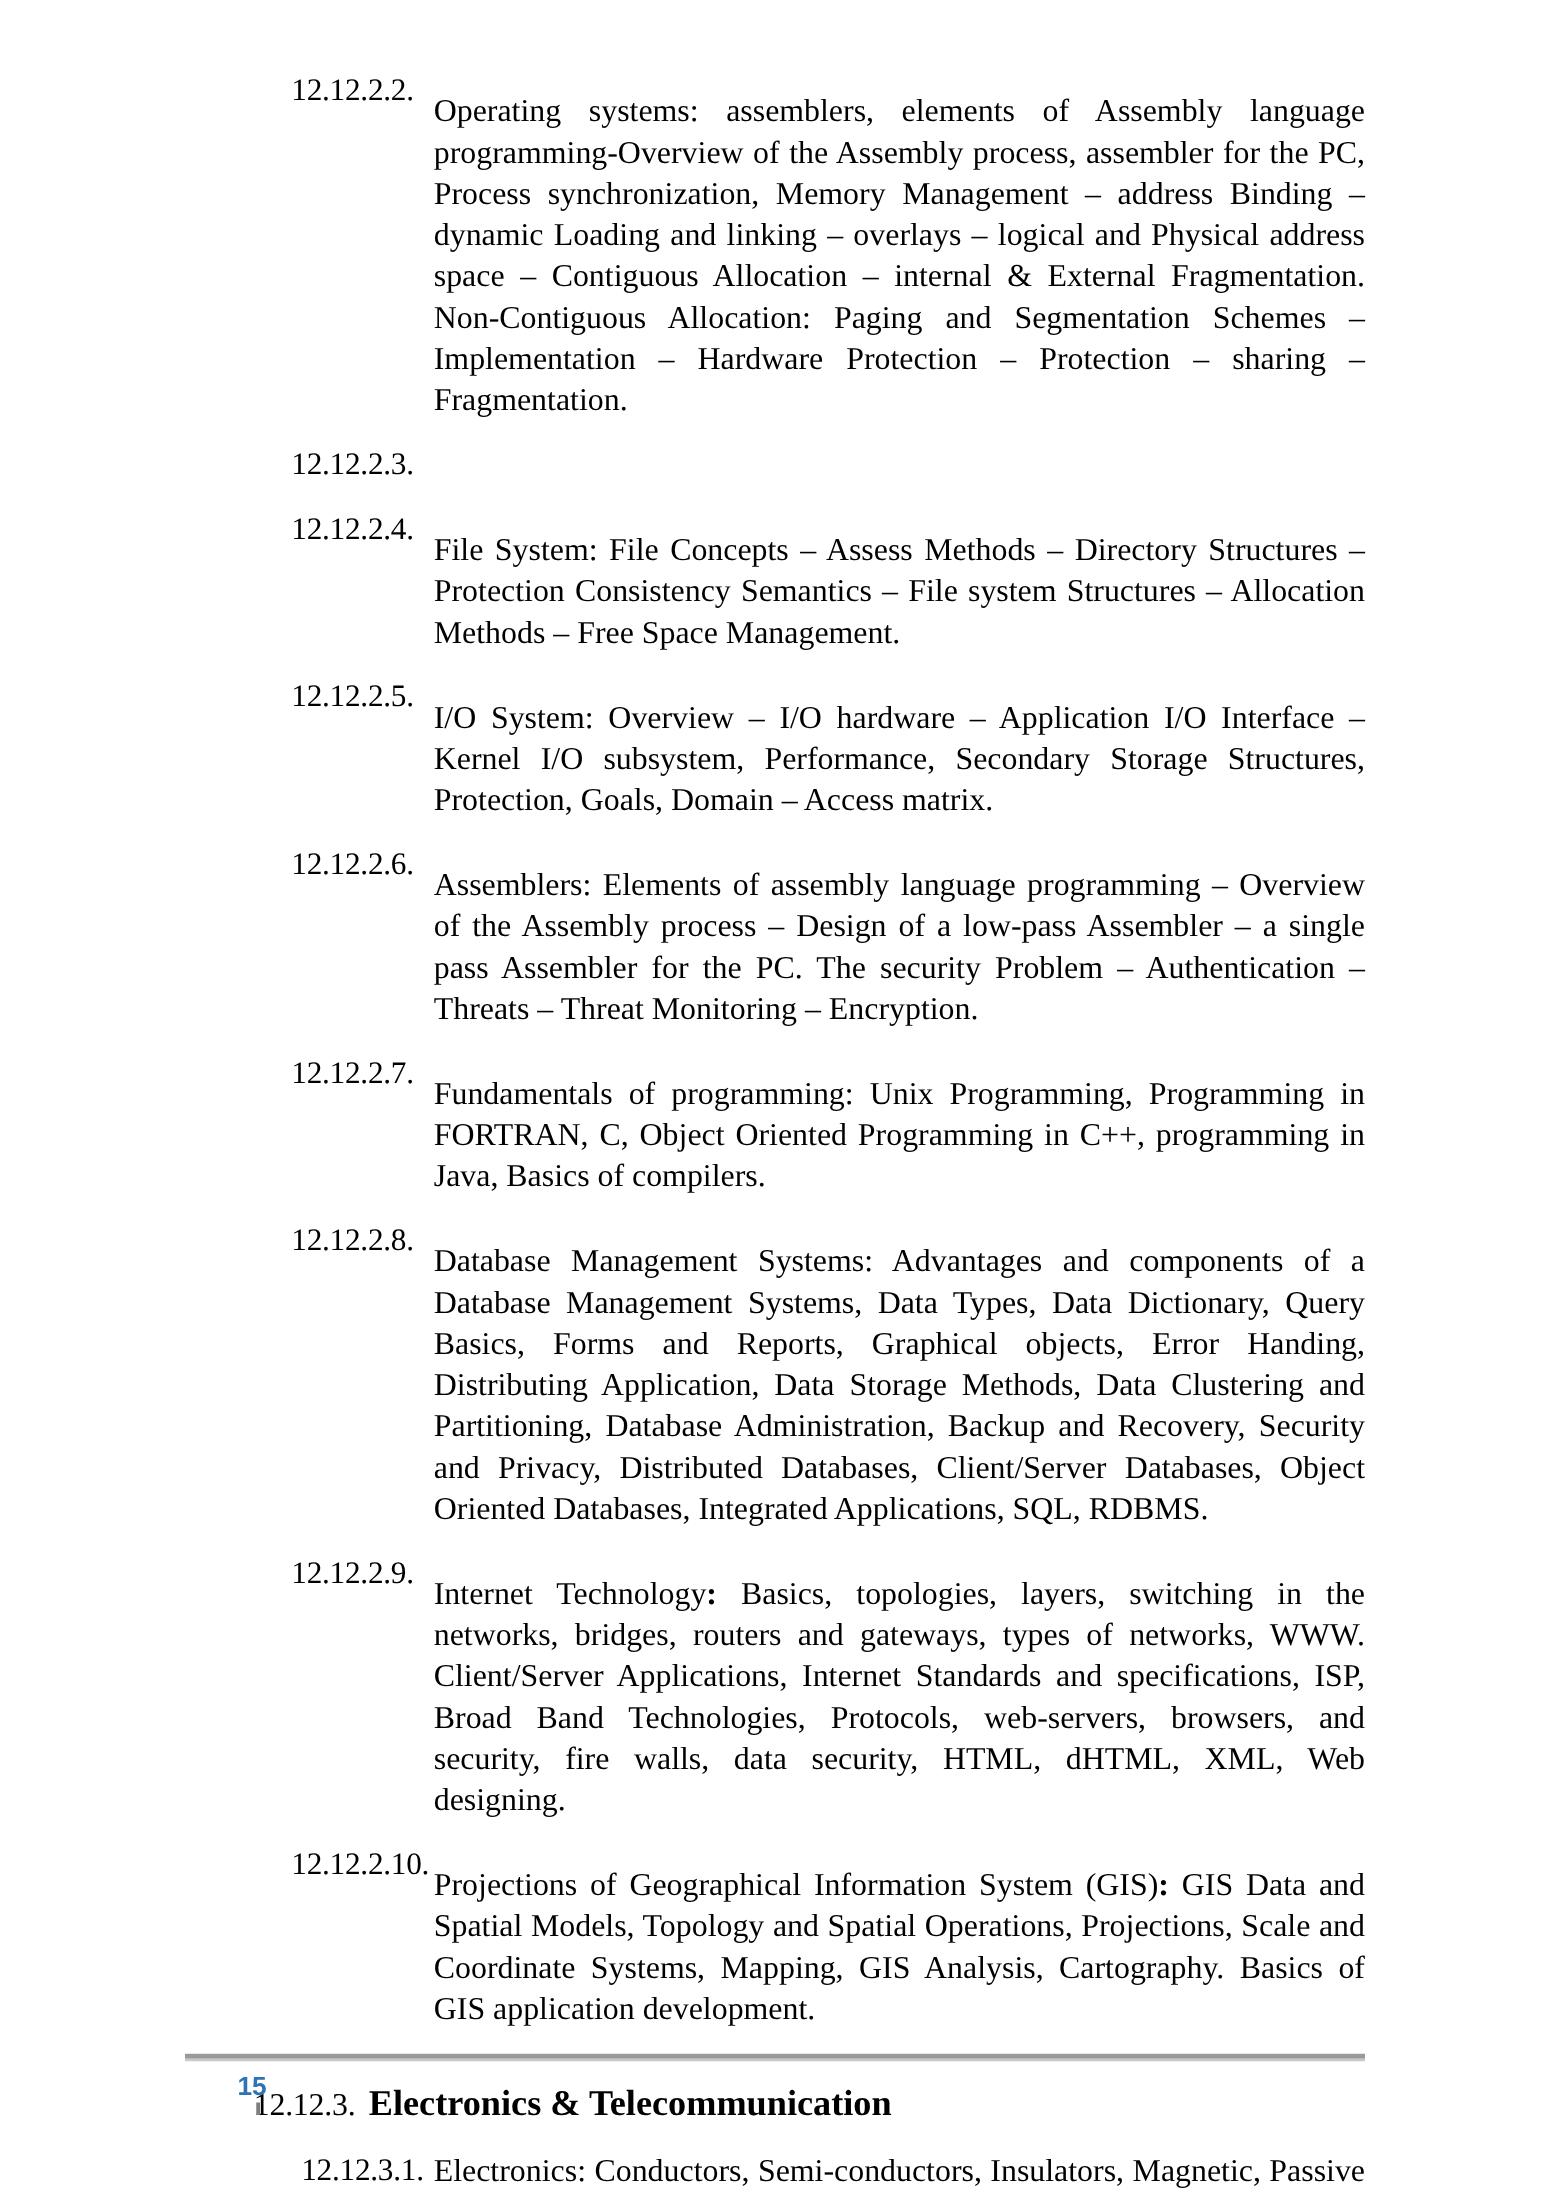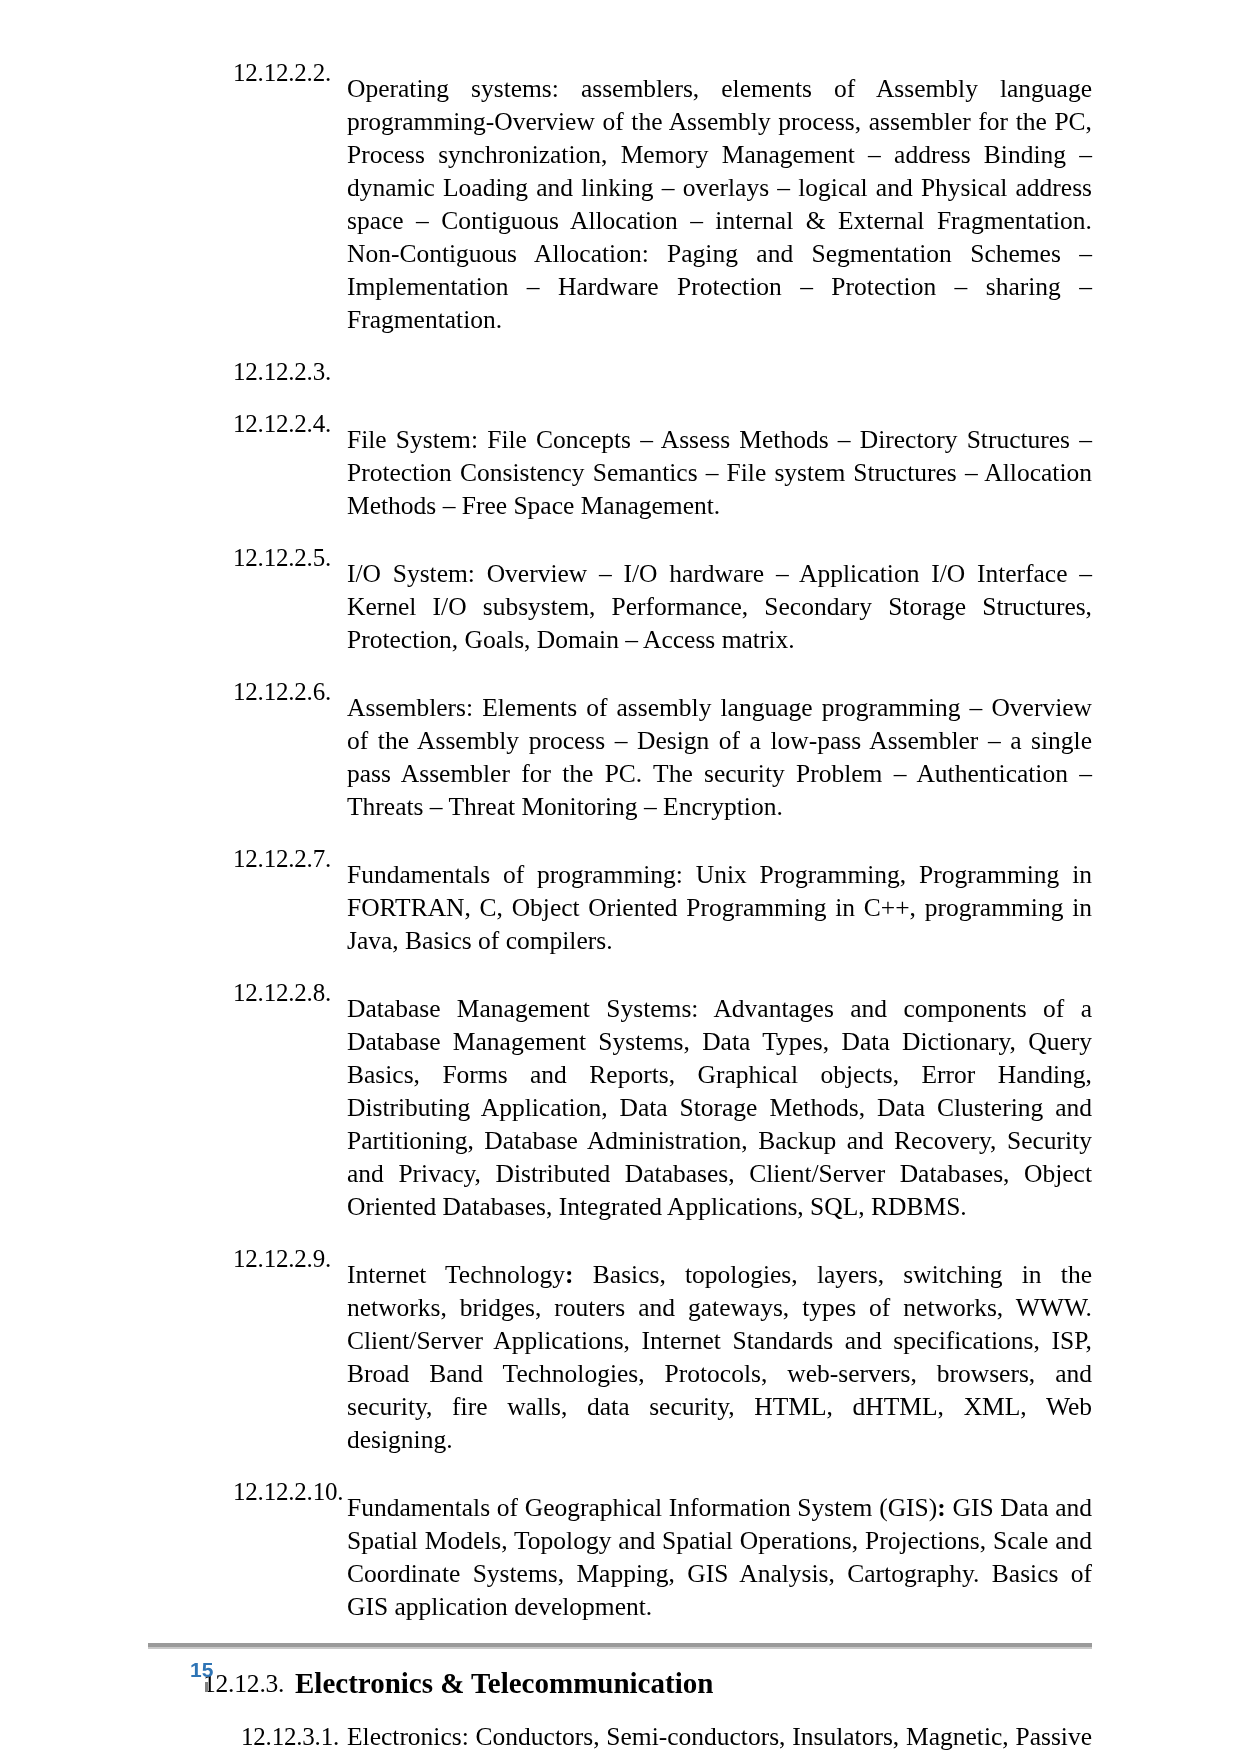--- a/index.html
+++ b/index.html
@@ -194,21 +194,21 @@
       <div class="body">Database Management Systems: Advantages and components of a Database Management Systems, Data Types, Data Dictionary, Query Basics, Forms and Reports, Graphical objects, Error Handing, Distributing Application, Data Storage Methods, Data Clustering and Partitioning, Database Administration, Backup and Recovery, Security and Privacy, Distributed Databases, Client/Server Databases, Object Oriented Databases, Integrated Applications, SQL, RDBMS.</div>
     </div>
 
     <div class="item lvl2">
       <div class="num">12.12.2.9.</div>
       <div class="body"><span>Internet Technology</span><b class="colon">:</b><span> Basics, topologies, layers, switching in the networks, bridges, routers and gateways, types of networks, WWW. Client/Server Applications, Internet Standards and specifications, ISP, Broad Band Technologies, Protocols, web-servers, browsers, and security, fire walls, data security, HTML, dHTML, XML, Web designing.</span></div>
     </div>
 
     <div class="item lvl2">
       <div class="num wide">12.12.2.10.</div>
-      <div class="body"><span>Fundamentals of Geographical Information System (GIS)</span><b class="colon">:</b><span> GIS Data and Spatial Models, Topology and Spatial Operations, Projections, Scale and Coordinate Systems, Mapping, GIS Analysis, Cartography. Basics of GIS application development.</span></div>
+      <div class="body"><span>Projections of Geographical Information System (GIS)</span><b class="colon">:</b><span> GIS Data and Spatial Models, Topology and Spatial Operations, Projections, Scale and Coordinate Systems, Mapping, GIS Analysis, Cartography. Basics of GIS application development.</span></div>
     </div>
 
     <div class="heading-row">
       <div class="num">12.12.3.</div>
       <div class="htext">Electronics &amp; Telecommunication</div>
     </div>
 
     <div class="item lvl3">
       <div class="num">12.12.3.1.</div>
       <div class="body">Electronics: Conductors, Semi-conductors, Insulators, Magnetic, Passive components, characteristics of Resistors, Capacitors and inductors.PN Junction diode, forward and reverse bias characteristics and equivalent circuits of diode, Zener diode and applications, clipping, clamping and rectifier circuits using diodes.</div>

